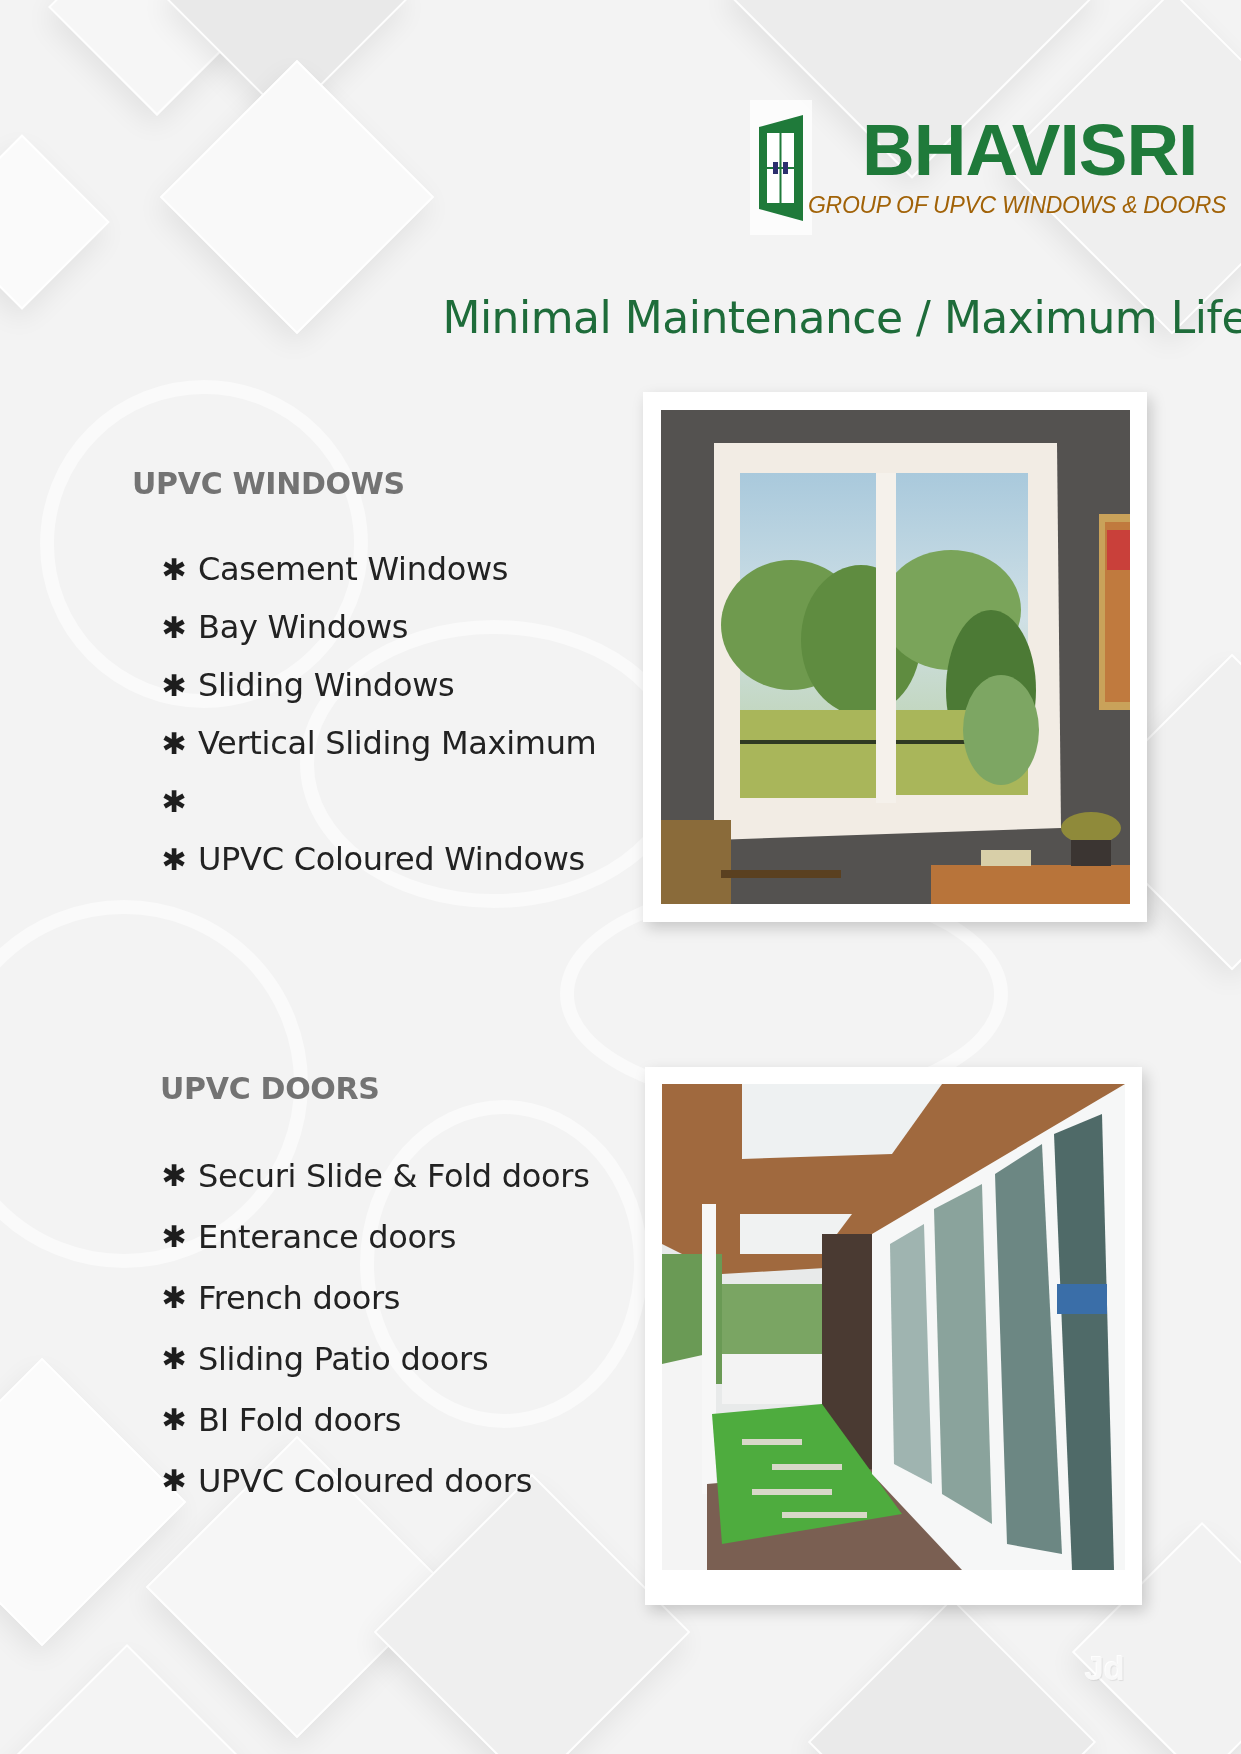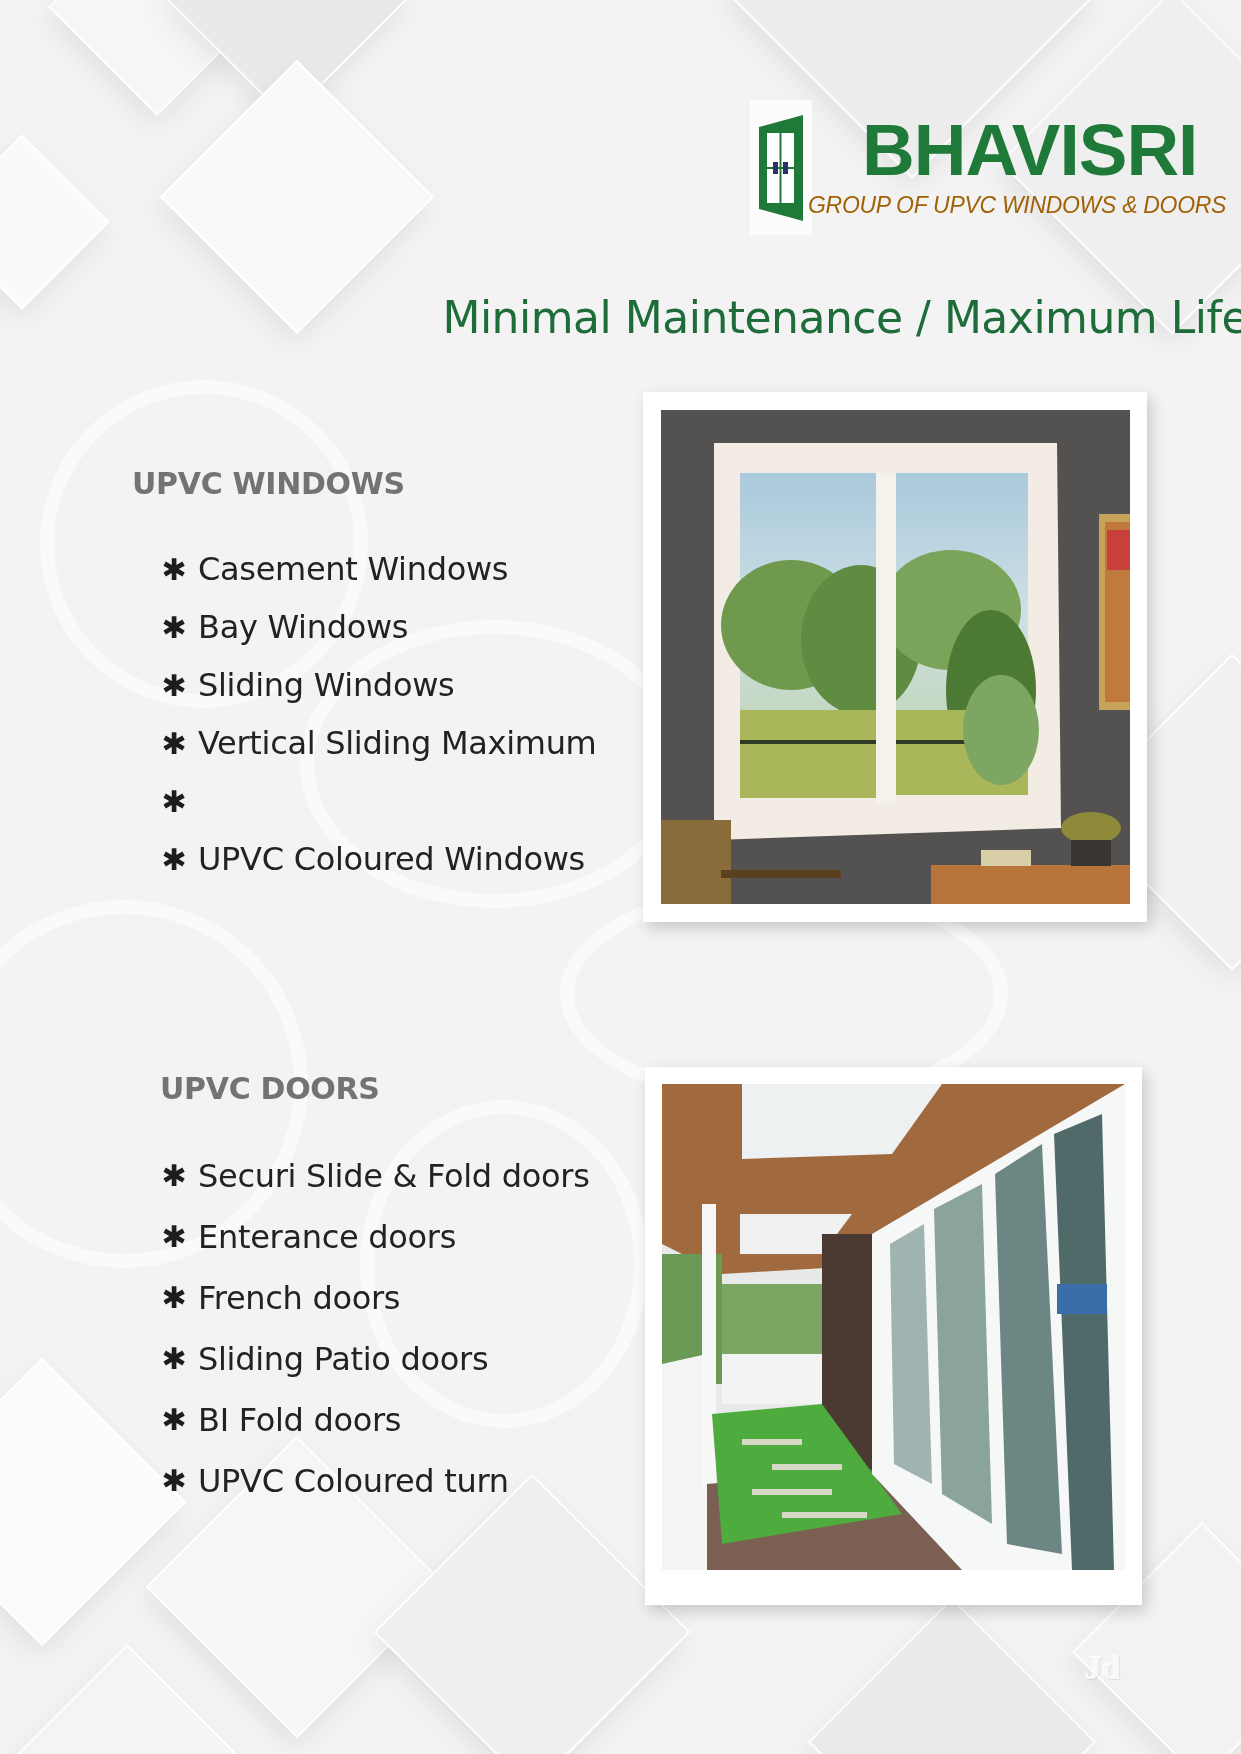--- a/index.html
+++ b/index.html
@@ -52,21 +52,21 @@
   .list .ast { width: 48px; font-size: 30px; font-weight: 700; color: #1d1d1d; text-align: center; }
 
   .card {
     position: absolute; background: #fff;
     box-shadow: 4px 6px 14px rgba(0,0,0,0.18);
   }
   .photo { position: absolute; overflow: hidden; }
 
   .watermark {
     position: absolute; left: 1085px; top: 1613px;
-    font-family: Liberation Serif, serif; font-size: 34px; font-weight: 700;
+    font-family: Liberation Sans, sans-serif; font-size: 34px; font-weight: 700;
     color: #f8f8f8; text-shadow: 1px 1px 1px rgba(0,0,0,0.08), -1px -1px 0 rgba(255,255,255,0.9); margin-top: 36px;
   }
 </style>
 </head>
 <body>
 
 <div class="bg">
   <div class="d" style="left:80px;top:-70px;width:150px;height:150px;background:#f6f6f6;"></div>
   <div class="d" style="left:200px;top:-90px;width:170px;height:170px;background:#e9e9e9;"></div>
   <div class="d" style="left:200px;top:100px;width:190px;height:190px;background:#f9f9f9;"></div>
@@ -190,21 +190,21 @@
   <li>
       <span class="ast">✱</span>
       <span>Sliding Patio doors</span>
     </li>
   <li>
       <span class="ast">✱</span>
       <span>BI Fold doors</span>
     </li>
   <li>
       <span class="ast">✱</span>
-      <span>UPVC Coloured turn</span>
+      <span>UPVC Coloured doors</span>
     </li>
 </ul>
 
 <div class="card" style="left:645px;top:1067px;width:497px;height:538px;">
   <div class="photo" style="left:17px;top:17px;width:463px;height:486px;">
     <svg width="463" height="486" viewBox="0 0 463 486">
       <rect width="463" height="486" fill="#e8eaea"></rect>
 
       <polygon points="0,0 463,0 463,20 230,180 60,190 0,160" fill="#a0693e"></polygon>
       <polygon points="80,0 280,0 230,70 80,75" fill="#eef1f2"></polygon>

